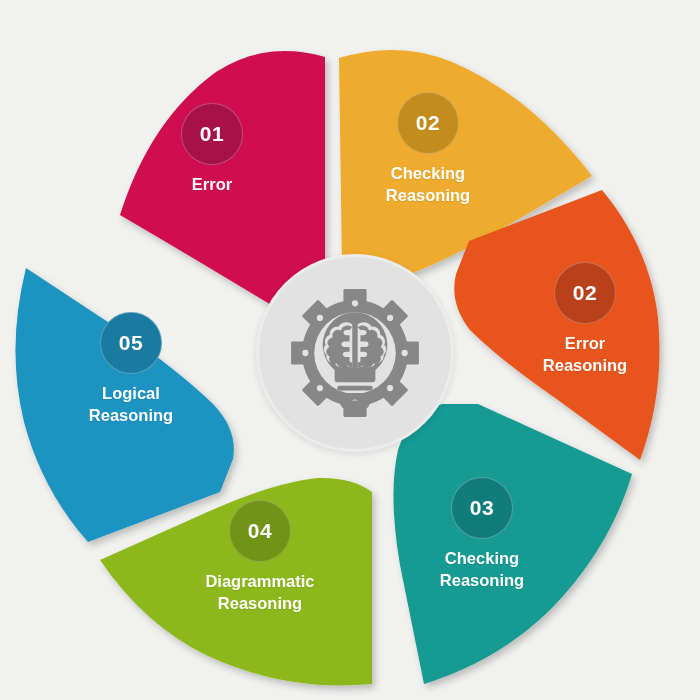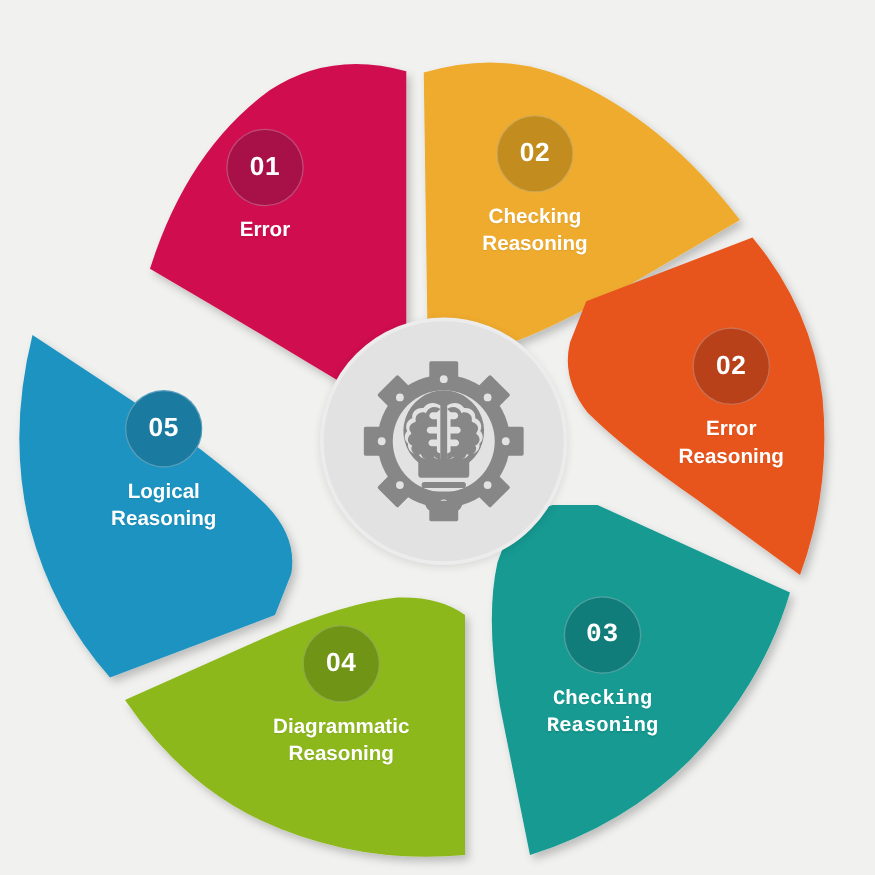--- a/index.html
+++ b/index.html
@@ -111,31 +111,31 @@
   <div class="petal-label" style="left:490px; top:262px;">
     <div class="petal-num-circle" style="background:#b8411a; border:1px solid rgba(255,255,255,0.25);align-items:center;">
       <span>02</span>
     </div>
     <div class="petal-title">
       <span>Error</span>
       <span class="l2">Reasoning</span>
     </div>
   </div>
 
-  <div class="petal-label" style="left:387px; top:477px;font-family:Liberation Mono, monospace;">
+  <div class="petal-label" style="left:387px; top:477px;">
     <div class="petal-num-circle" style="background:#117d7b; border:1px solid rgba(255,255,255,0.28);">
       <span>03</span>
     </div>
     <div class="petal-title">
       <span>Checking</span>
       <span class="l2">Reasoning</span>
     </div>
   </div>
 
-  <div class="petal-label" style="left:178px; top:500px;">
+  <div class="petal-label" style="left:165px; top:500px;">
     <div class="petal-num-circle" style="background:#6f9416; border:1px solid rgba(255,255,255,0.22);">
       <span>04</span>
     </div>
     <div class="petal-title">
       <span>Diagrammatic</span>
       <span class="l2">Reasoning</span>
     </div>
   </div>
 
   <div class="petal-label" style="left:36px; top:312px;">

